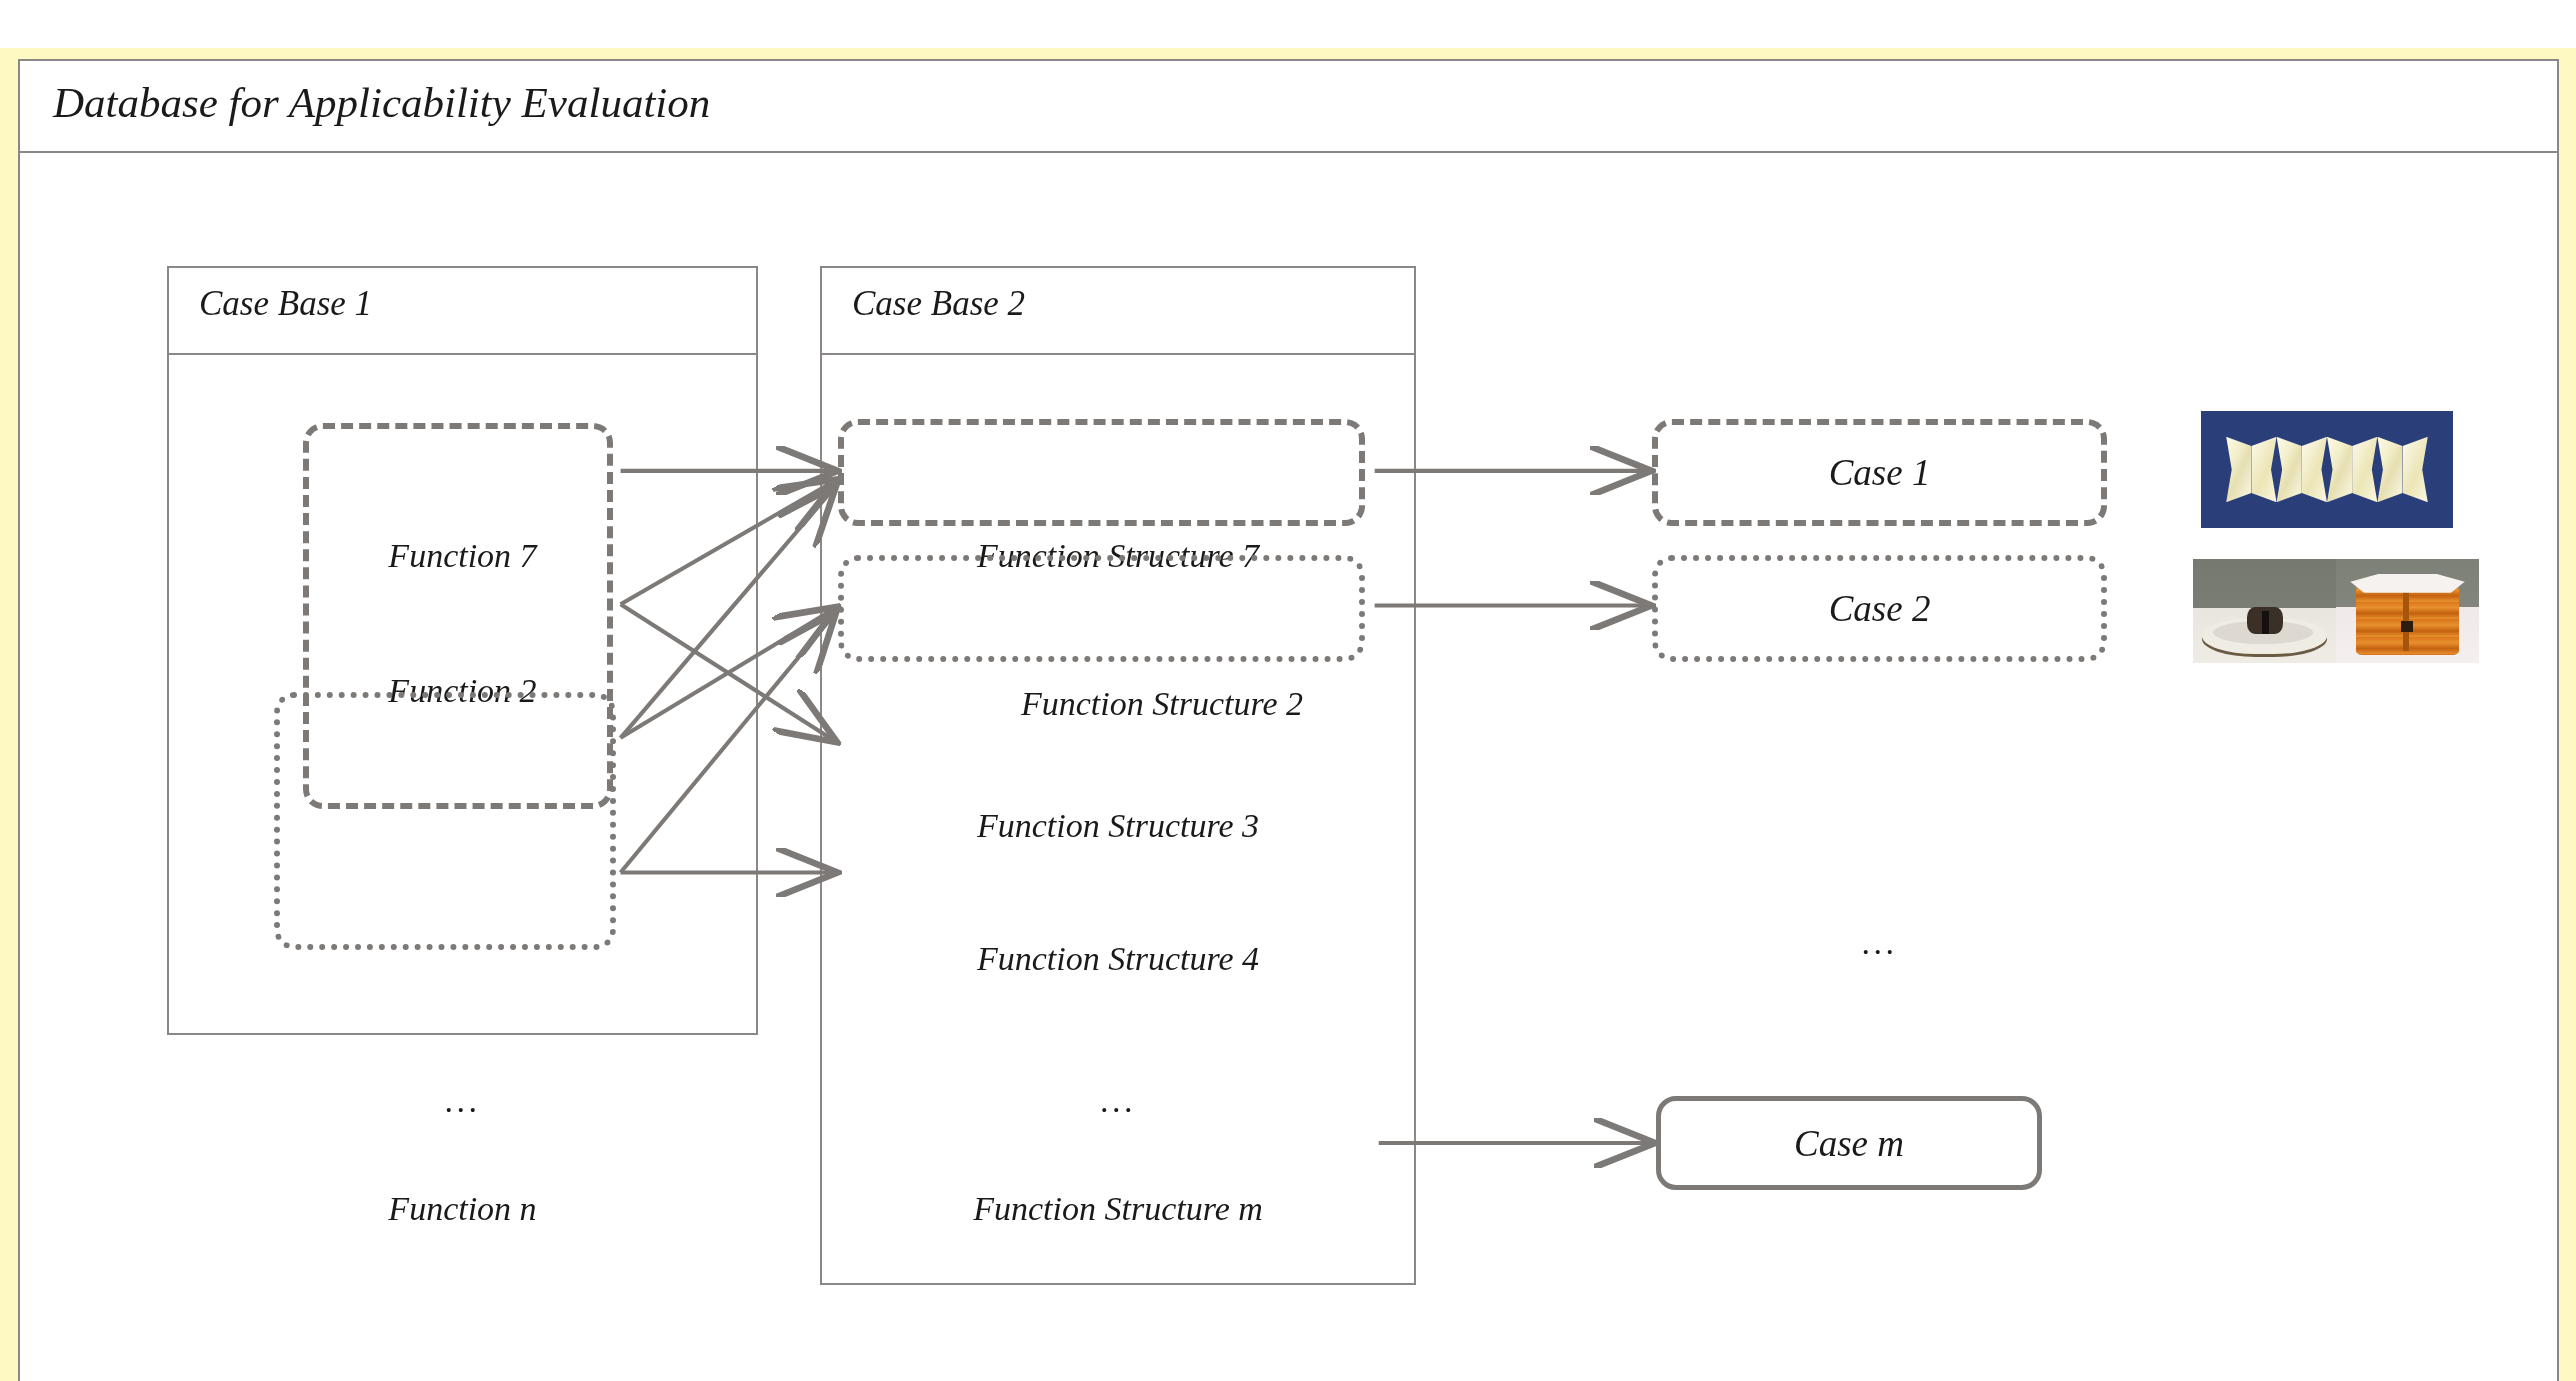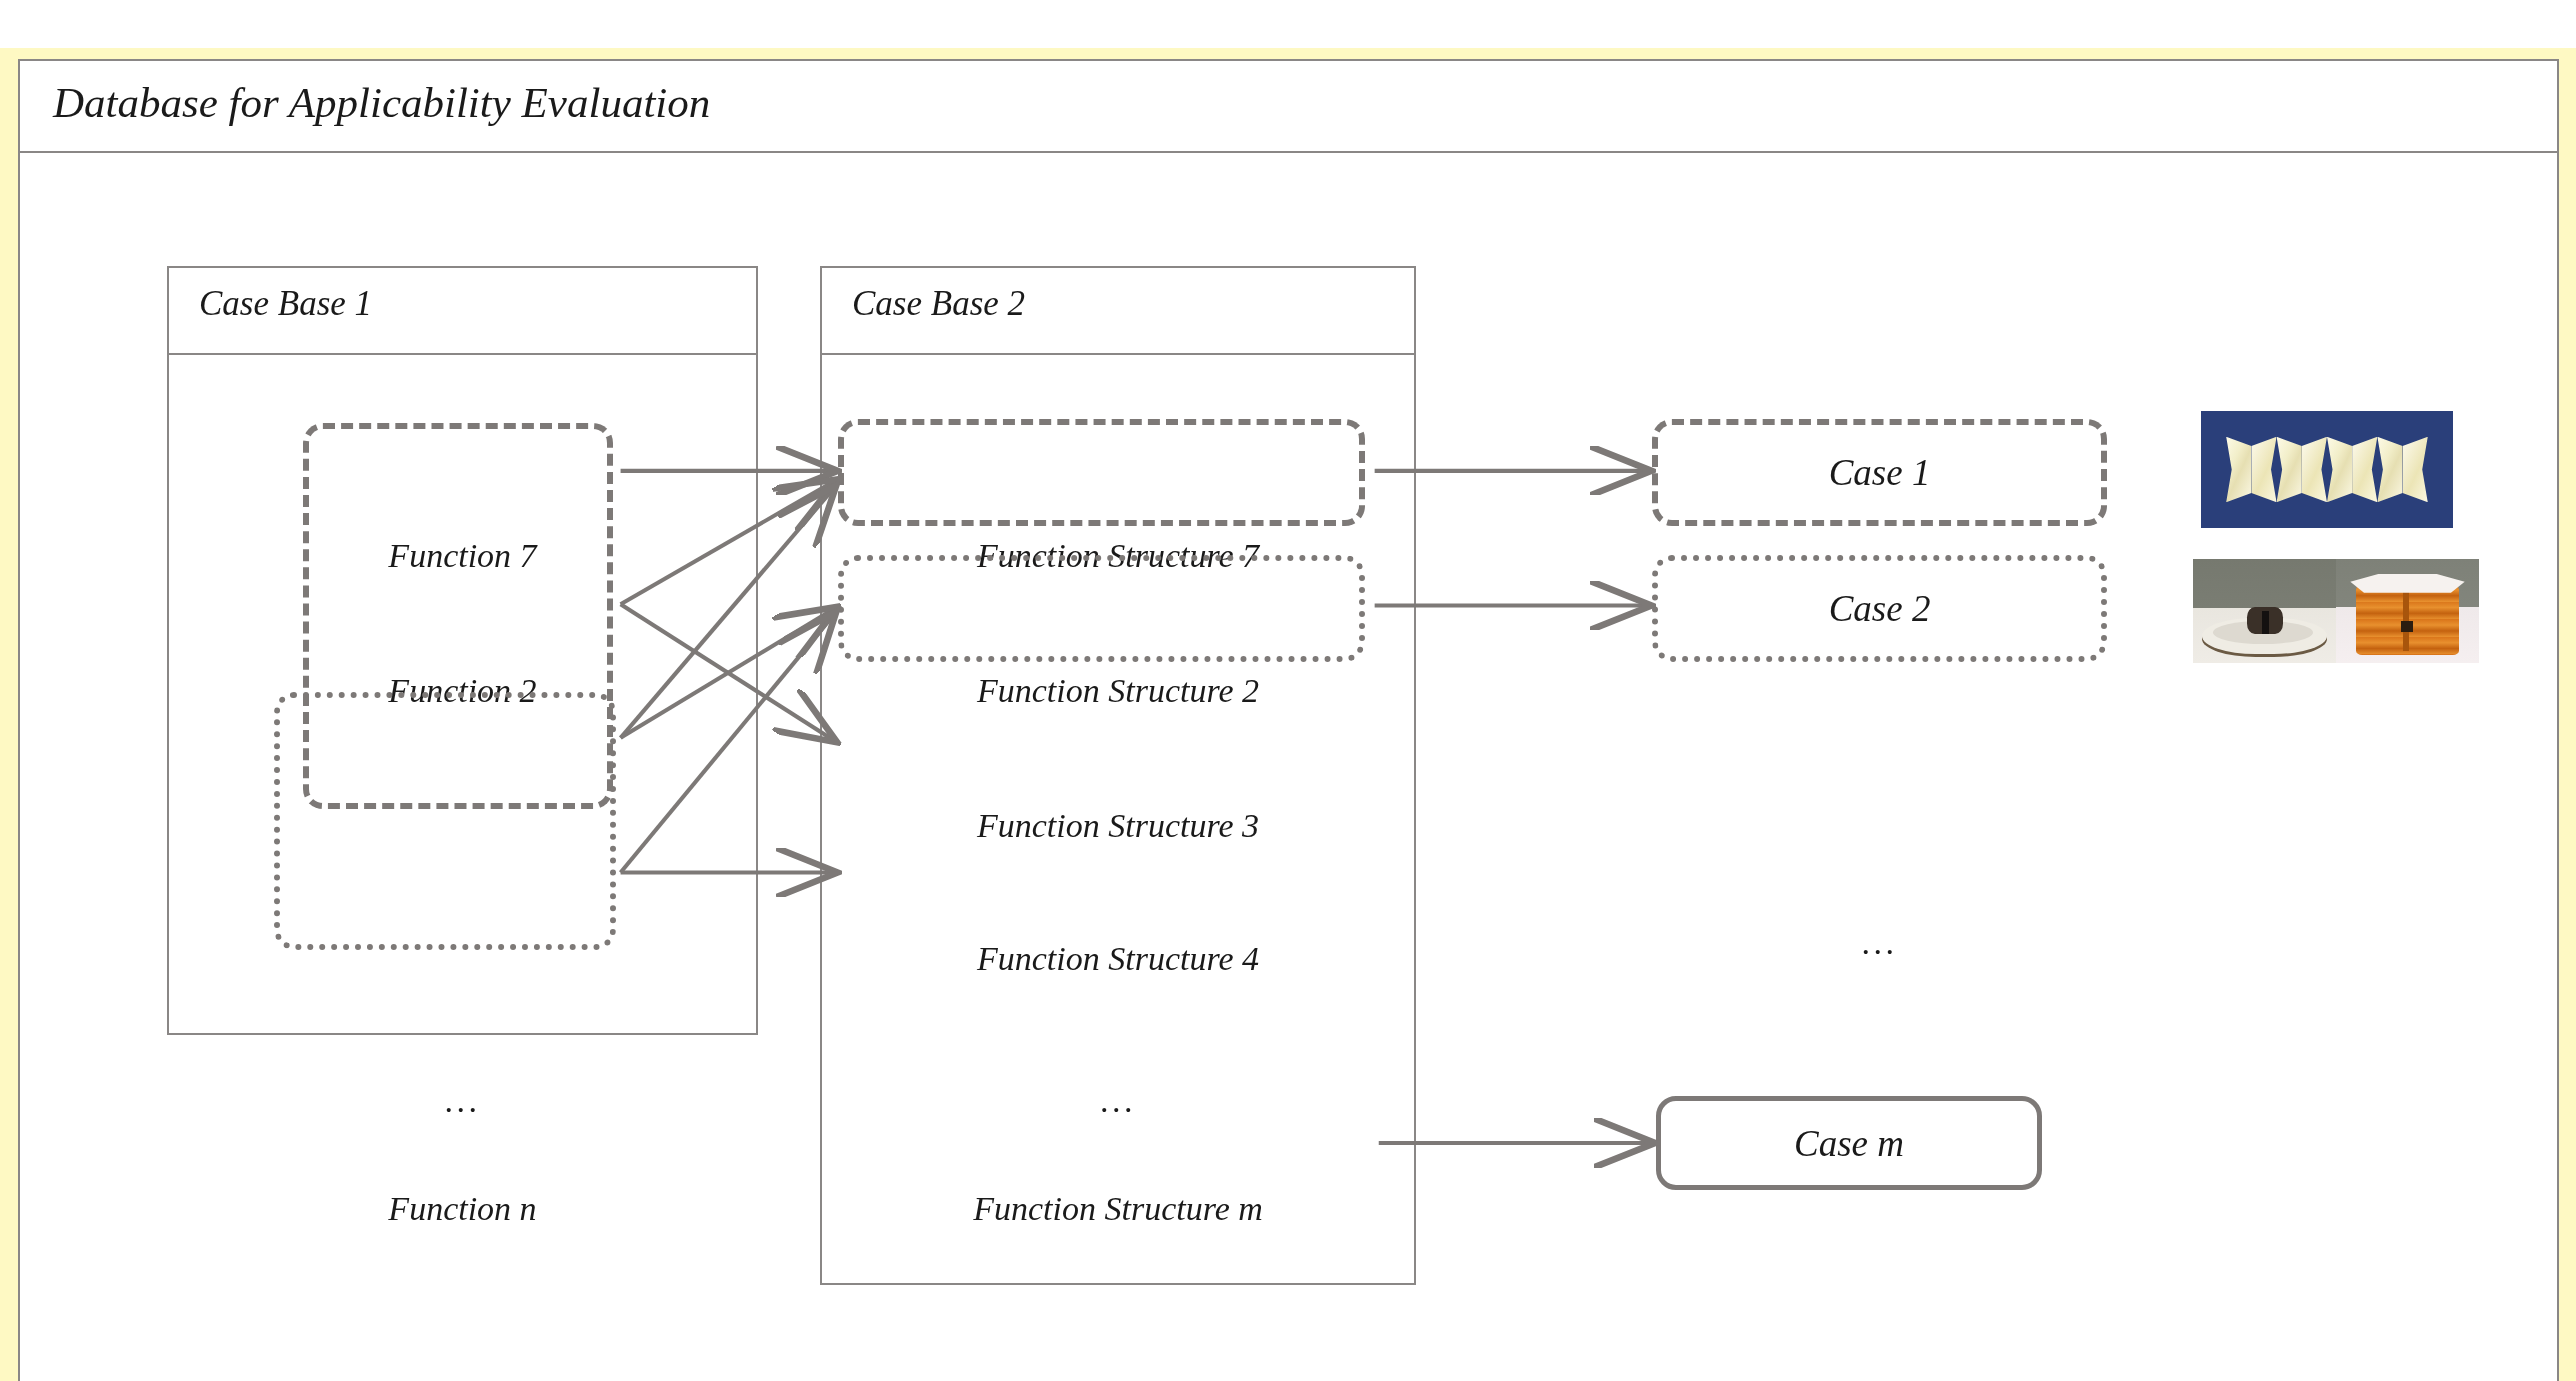--- a/index.html
+++ b/index.html
@@ -131,21 +131,21 @@
       <div class="row-label" style="top:837px;">Function n</div>
     </div>
   </div>
 
   <div class="panel" style="left:820px;top:218px;width:596px;height:1019px;">
     <div class="panel-head">
       <div class="panel-head-label">Case Base 2</div>
     </div>
     <div class="panel-body">
       <div class="row-label" style="top:184px;">Function Structure 7</div>
-      <div class="row-label" style="top:319px;">Function Structure 2</div>
+      <div class="row-label" style="top:332px;padding-left:44px;">Function Structure 2</div>
       <div class="row-label" style="top:454px;">Function Structure 3</div>
       <div class="row-label" style="top:587px;">Function Structure 4</div>
       <div class="ellipsis" style="top:729px;">...</div>
       <div class="row-label" style="top:837px;">Function Structure m</div>
     </div>
   </div>
 
   <div class="hl hl-dashed" style="left:303px;top:375px;width:310px;height:386px;"></div>
   <div class="hl hl-dotted" style="left:274px;top:644px;width:342px;height:258px;"></div>
 

